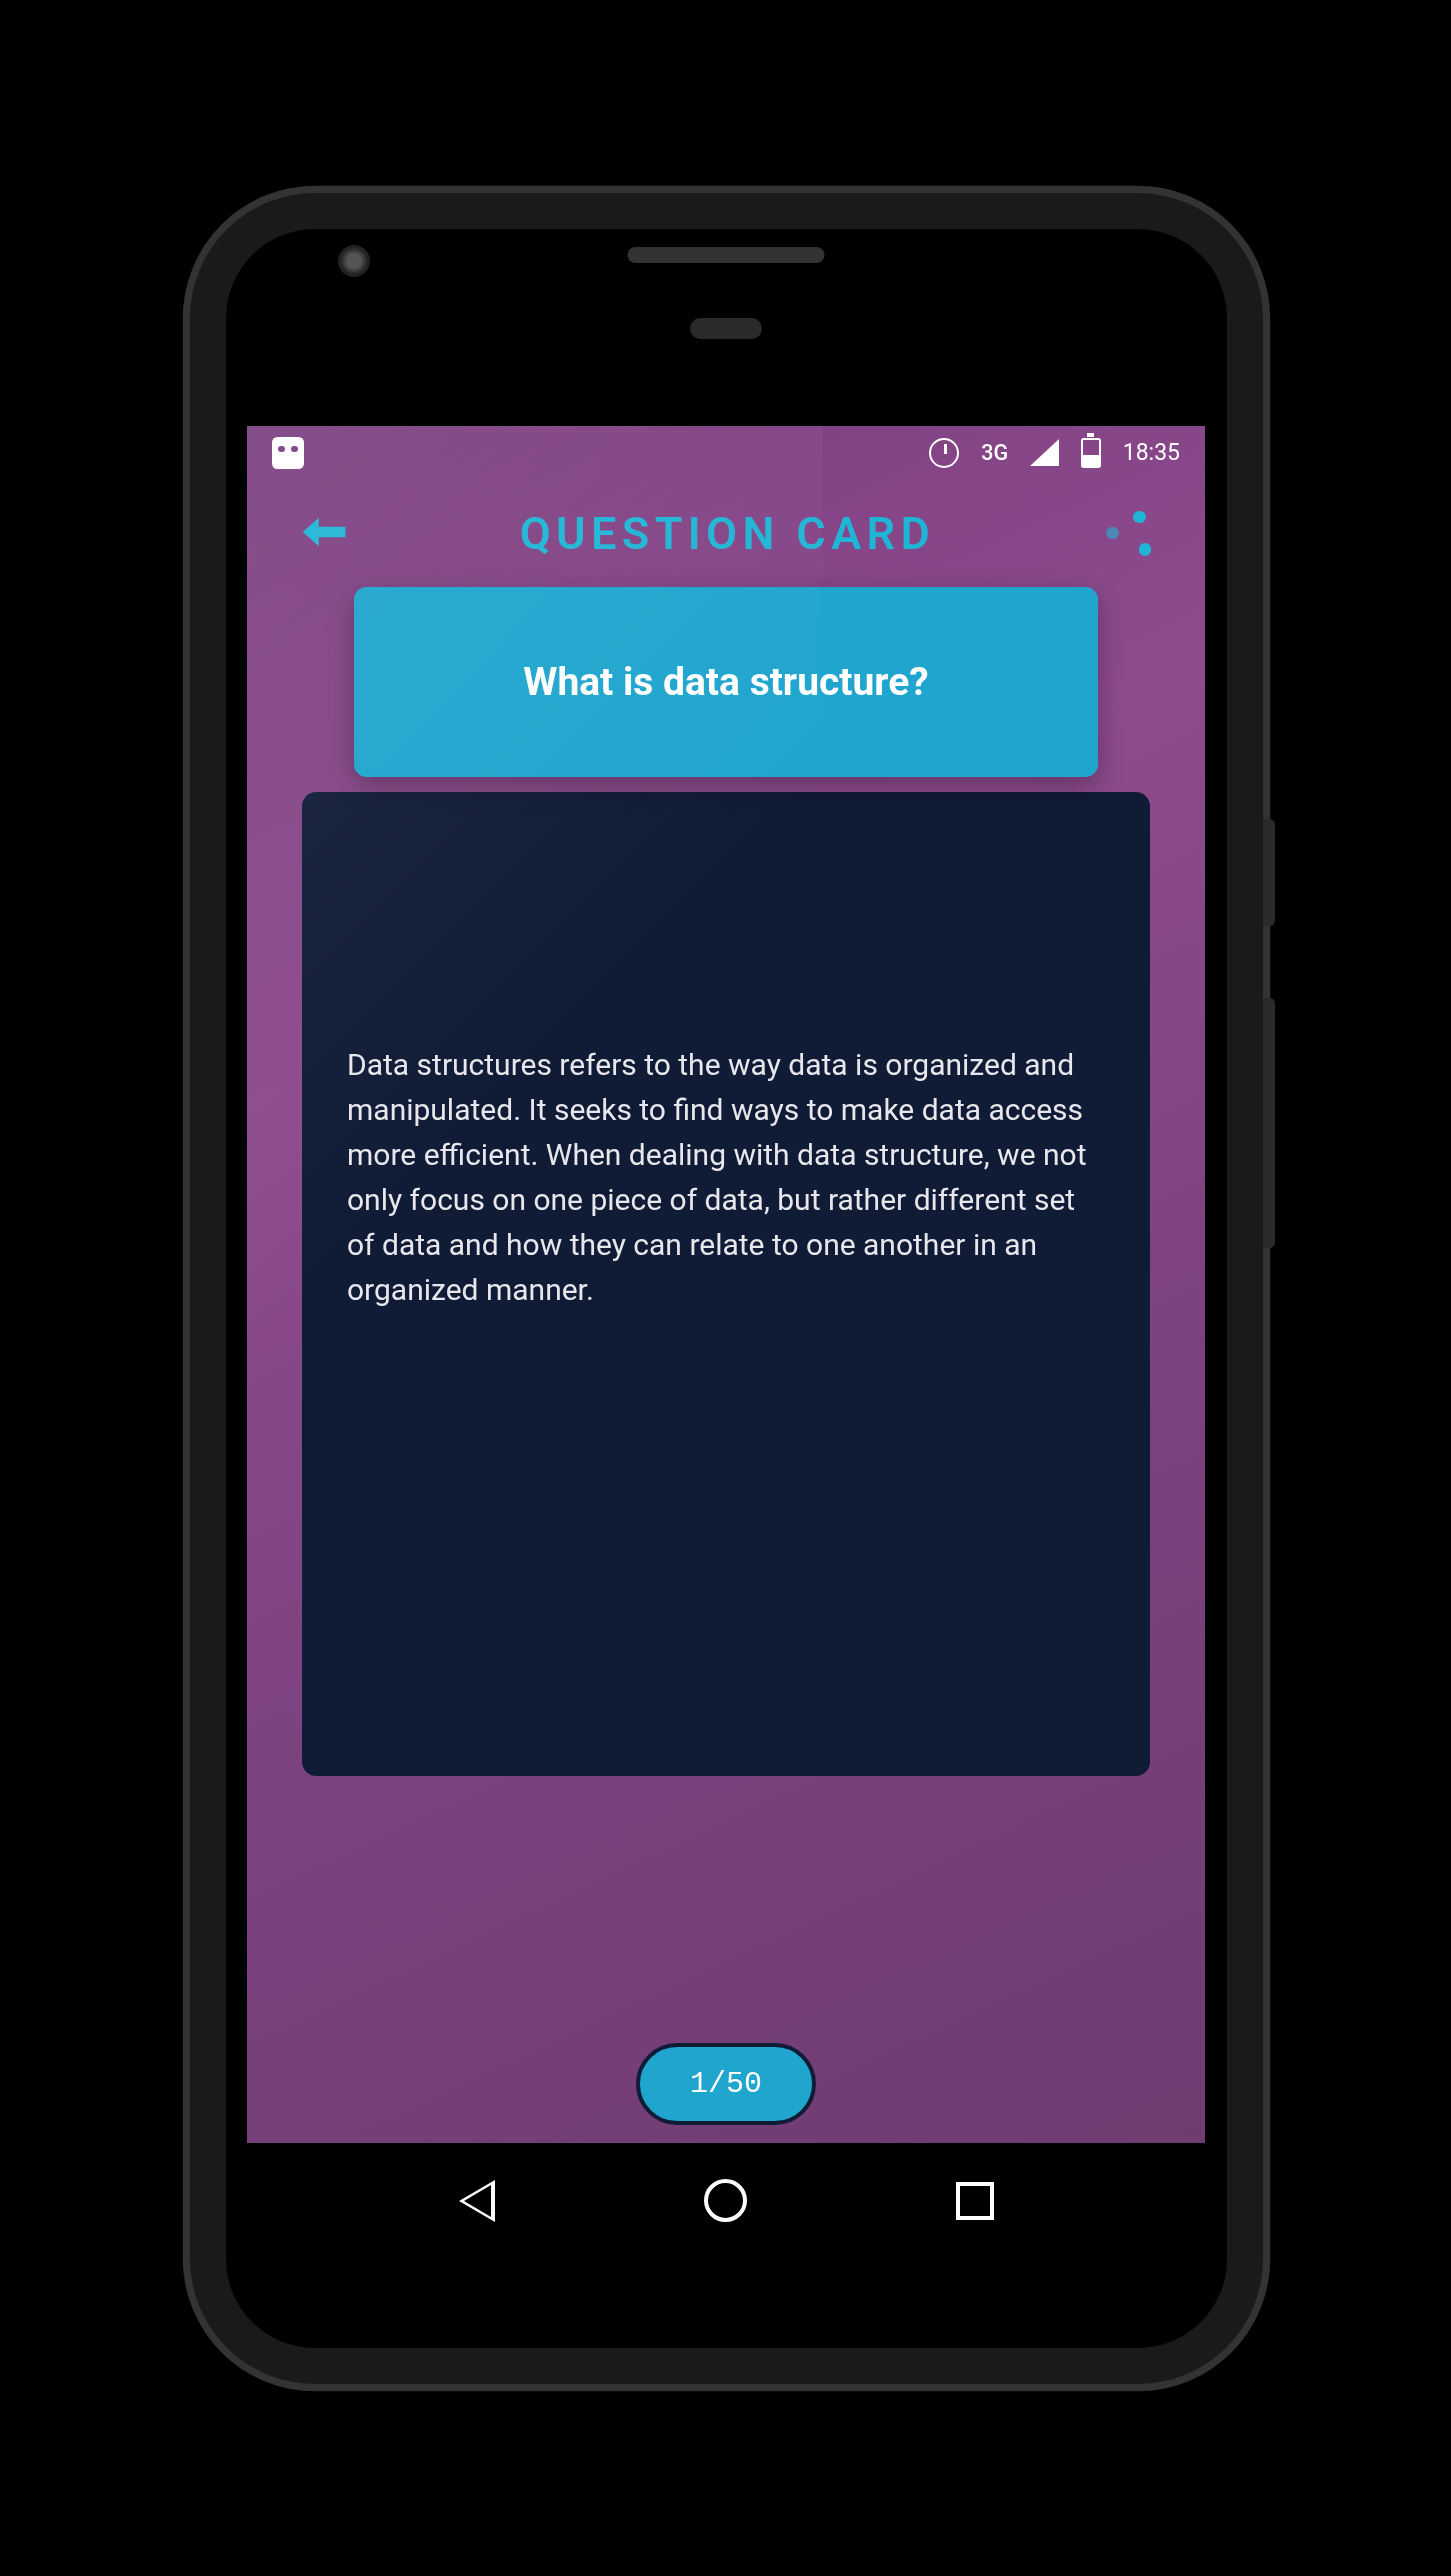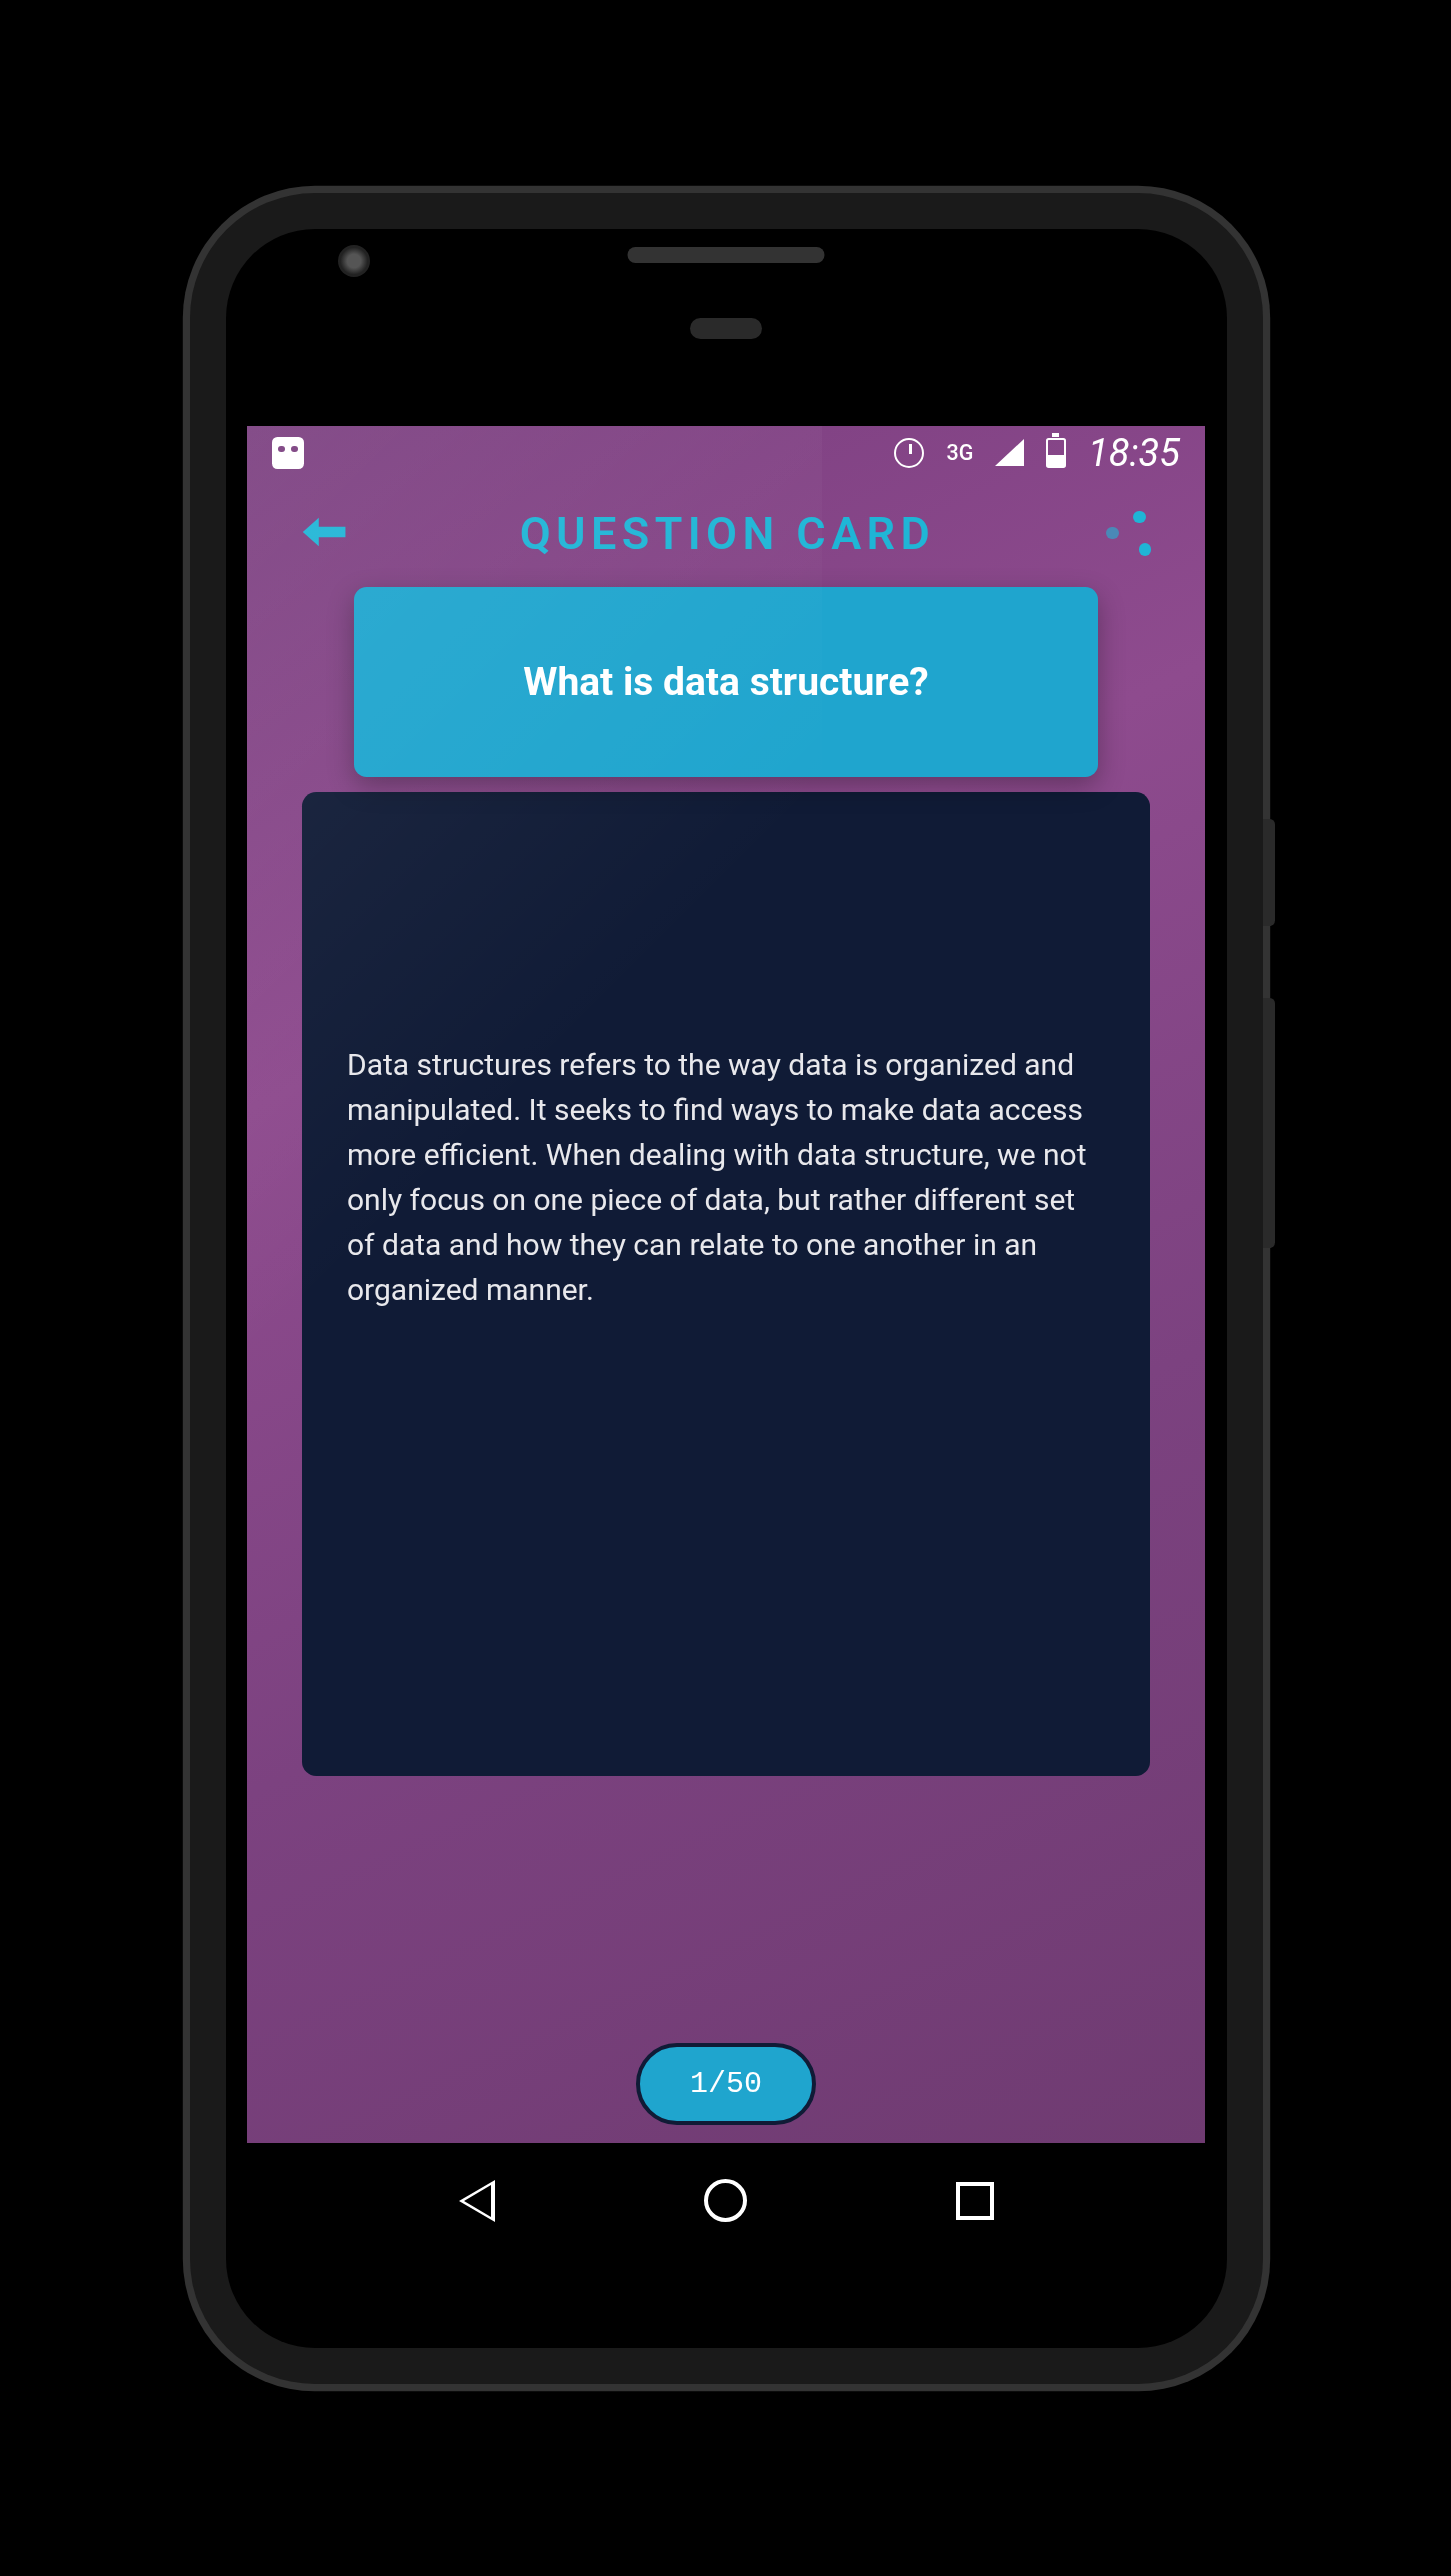--- a/index.html
+++ b/index.html
@@ -169,21 +169,21 @@
 }
 .battery::after {
   content: "";
   position: absolute;
   bottom: 0;
   left: 0;
   right: 0;
   height: 40%;
   background: #fff;
 }
-.time { font-size: 38px; font-weight: 400; font-style: italic; }
+.time { font-size: 23px; font-weight: 400; }
 .app-header {
   height: 107px;
   display: flex;
   align-items: center;
   padding: 0 54px;
   gap: 36px;
 }
 .back-arrow {
   color: #1fb5d6;
   font-size: 50px;

